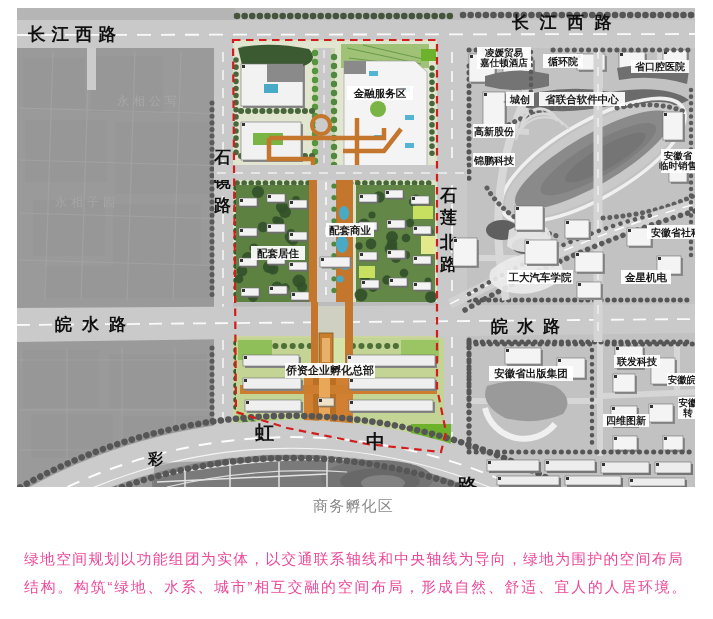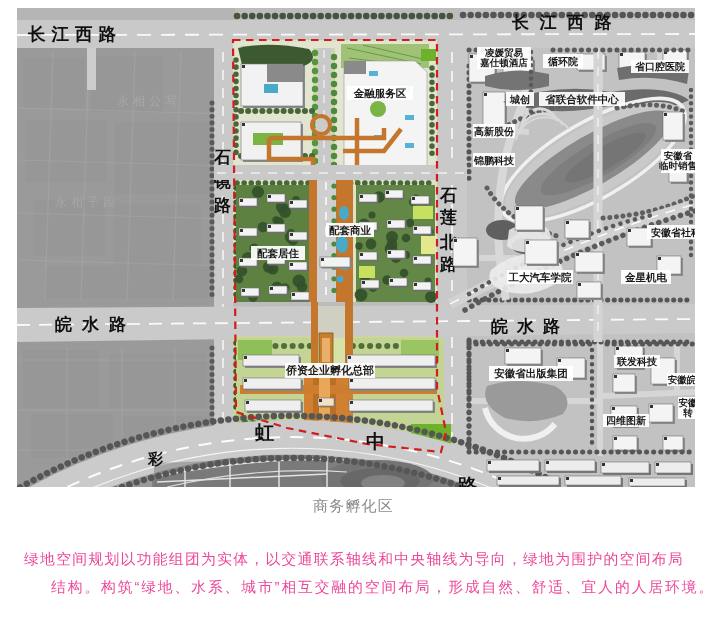--- a/index.html
+++ b/index.html
@@ -5,21 +5,21 @@
 <style>
   html,body{margin:0;padding:0;background:#ffffff;width:713px;height:619px;overflow:hidden;
     font-family:"Liberation Sans",sans-serif;}
   .wrap{position:relative;width:713px;height:619px;}
   svg.map{position:absolute;left:17px;top:8px;}
   .caption{position:absolute;left:-3px;top:497px;width:713px;text-align:center;
     font-size:15px;letter-spacing:1.2px;color:#8a8a8a;}
   .para{position:absolute;left:24px;top:545px;width:689px;color:#ec4899;
     font-size:14.8px;line-height:28px;white-space:nowrap;}
   .l1{letter-spacing:1.3px;}
-  .l2{letter-spacing:1.88px;margin-left:27px;}
+  .l2{letter-spacing:1.88px;}
 </style>
 </head>
 <body>
 <div class="wrap">
 
 <svg class="map" width="678" height="479" viewBox="0 0 678 479">
 
 <rect x="0" y="0" width="678" height="479" fill="#bcbcbc"></rect>
 
 <g>

